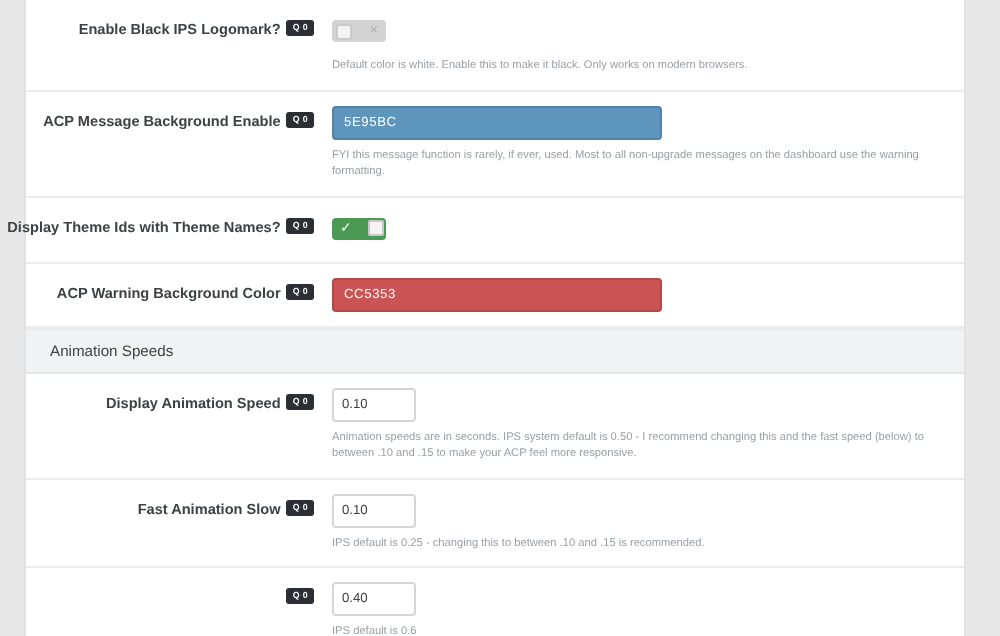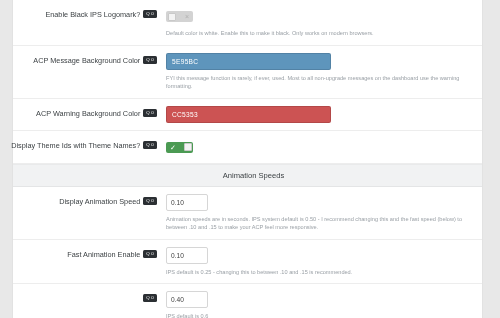--- a/index.html
+++ b/index.html
@@ -44,20 +44,21 @@
   .row-label {
     width: 148px;
     flex: 0 0 148px;
     text-align: right;
     padding-top: 3px;
     padding-right: 4px;
     display: flex;
     justify-content: flex-end;
     align-items: flex-start;
     gap: 3px;
+    font-weight: bold;
   }
   .label-text {
     font-size: 7.3px;
     color: #3d4245;
     line-height: 10px;
     white-space: nowrap;
   }
 
   .badge {
     display: inline-block;
@@ -154,21 +155,20 @@
   }
 
   
   .section-header {
     background: #f1f2f3;
     border-bottom: 1px solid #e4e5e6;
     border-top: 1px solid #e9eaeb;
     padding: 6px 0 6px 12px;
     font-size: 7.6px;
     color: #3d4245;
-    text-align: center;
   }
 </style>
 </head>
 <body>
 
 <div class="page">
   <div class="panel">
 
     <div class="row">
       <div class="row-label">
@@ -179,68 +179,68 @@
         <span class="toggle off">
           <span class="knob"></span>
           <span class="mark">×</span>
         </span>
         <div class="desc">Default color is white. Enable this to make it black. Only works on modern browsers.</div>
       </div>
     </div>
 
     <div class="row">
       <div class="row-label">
-        <span class="label-text">ACP Message Background Color</span>
+        <span class="label-text">ACP Message Background Enable</span>
         <span class="badge">Q 0</span>
       </div>
       <div class="row-field">
         <div class="color-input" id="color-msg" style="background: rgb(94, 149, 188);">5E95BC</div>
         <div class="desc">FYI this message function is rarely, if ever, used. Most to all non-upgrade messages on the dashboard use the warning formatting.</div>
-      </div>
-    </div>
-
-    <div class="row">
-      <div class="row-label">
-        <span class="label-text">ACP Warning Background Color</span>
-        <span class="badge">Q 0</span>
-      </div>
-      <div class="row-field">
-        <div class="color-input" id="color-warn" style="background: rgb(204, 83, 83);">CC5353</div>
       </div>
     </div>
 
     <div class="row">
       <div class="row-label">
         <span class="label-text">Display Theme Ids with Theme Names?</span>
         <span class="badge">Q 0</span>
       </div>
       <div class="row-field">
         <span class="toggle on">
           <span class="mark">✓</span>
           <span class="knob"></span>
         </span>
       </div>
     </div>
 
+    <div class="row">
+      <div class="row-label">
+        <span class="label-text">ACP Warning Background Color</span>
+        <span class="badge">Q 0</span>
+      </div>
+      <div class="row-field">
+        <div class="color-input" id="color-warn" style="background: rgb(204, 83, 83);">CC5353</div>
+      </div>
+    </div>
+
     <div class="section-header">Animation Speeds</div>
 
     <div class="row">
       <div class="row-label">
         <span class="label-text">Display Animation Speed</span>
         <span class="badge">Q 0</span>
       </div>
       <div class="row-field">
         <div class="text-input">0.10</div>
         <div class="desc">Animation speeds are in seconds. IPS system default is 0.50 - I recommend changing this and the fast speed (below) to between .10 and .15 to make your ACP feel more responsive.</div>
       </div>
     </div>
 
     <div class="row">
       <div class="row-label">
-        <span class="label-text">Fast Animation Enable</span>
+        <span class="label-text">Fast Animation Slow</span>
         <span class="badge">Q 0</span>
       </div>
       <div class="row-field">
         <div class="text-input">0.10</div>
         <div class="desc">IPS default is 0.25 - changing this to between .10 and .15 is recommended.</div>
       </div>
     </div>
 
     <div class="row">
       <div class="row-label">

